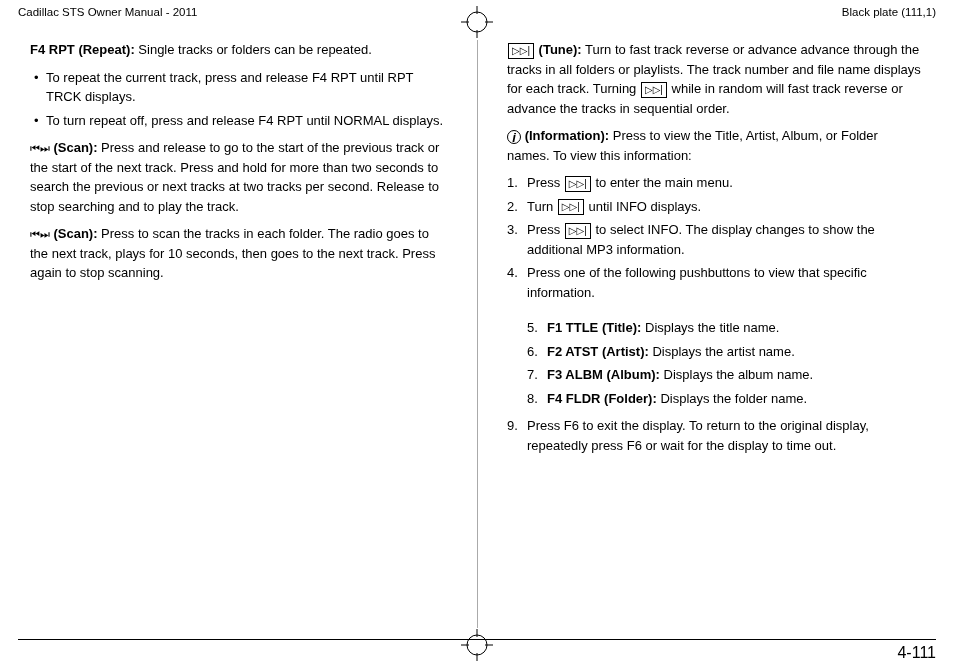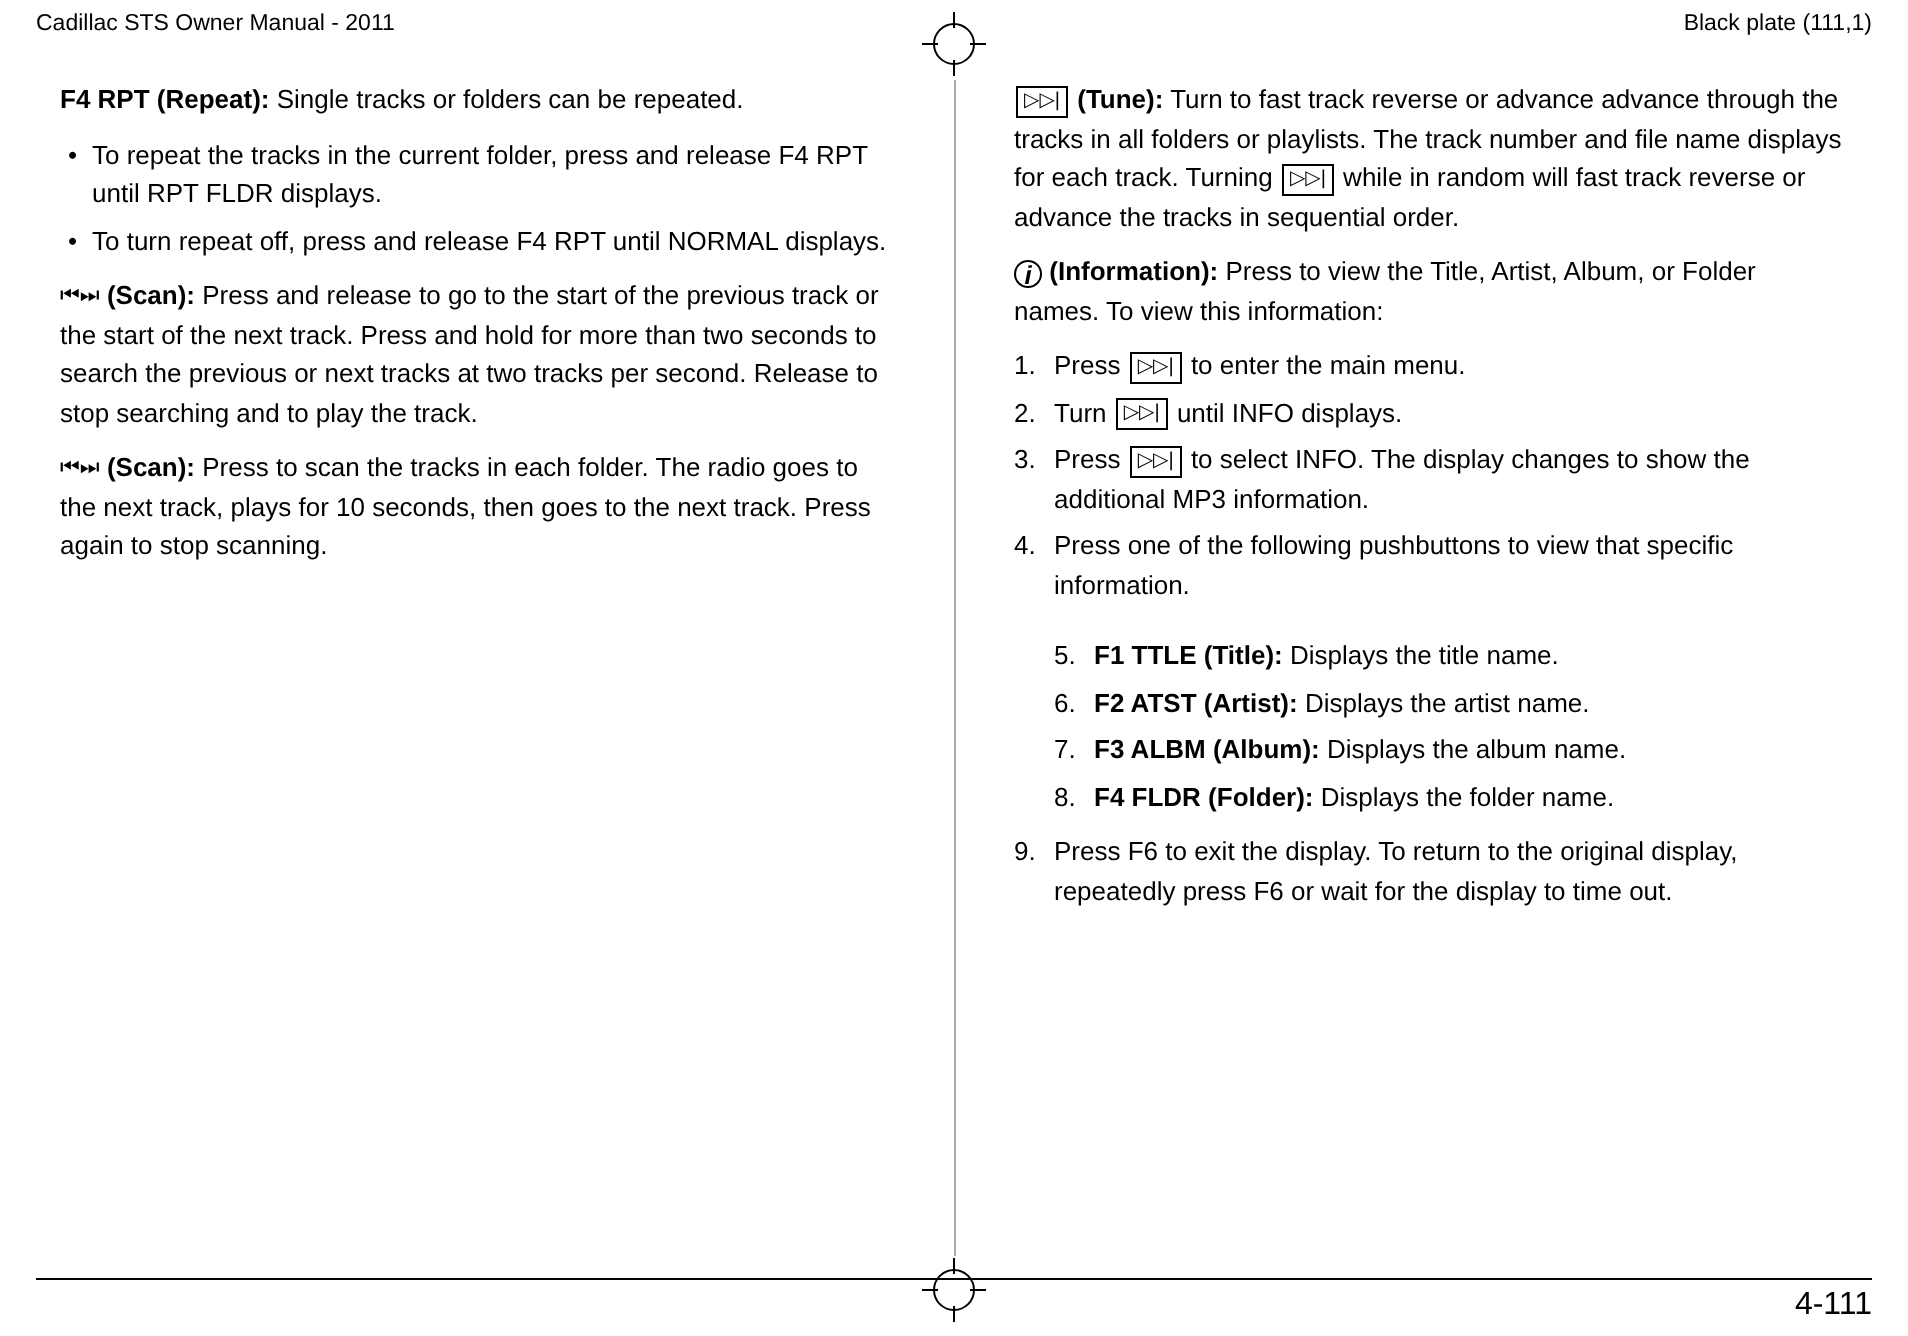--- a/index.html
+++ b/index.html
@@ -195,21 +195,21 @@
 
 <div class="content">
 
   <div class="left-col">
 
     <p>
       <span class="section-title">F4 RPT (Repeat):</span><span> Single tracks or folders can be repeated.</span>
     </p>
 
     <ul>
-      <li><span>To repeat the tracks in the current folder, press and release F4 RPT until RPT FLDR displays.</span></li>
+      <li><span>To repeat the current track, press and release F4 RPT until RPT TRCK displays.</span></li>
       <li><span>To turn repeat off, press and release F4 RPT until NORMAL displays.</span></li>
     </ul>
 
 
     <p>
       <span class="seek-icon">⏮⏭</span>
       <span class="section-title">(Scan):</span><span> Press and release to go to the start of the previous track or the start of the next track. Press and hold for more than two seconds to search the previous or next tracks at two tracks per second. Release to stop searching and to play the track.</span>
     </p>
 
     <p>

